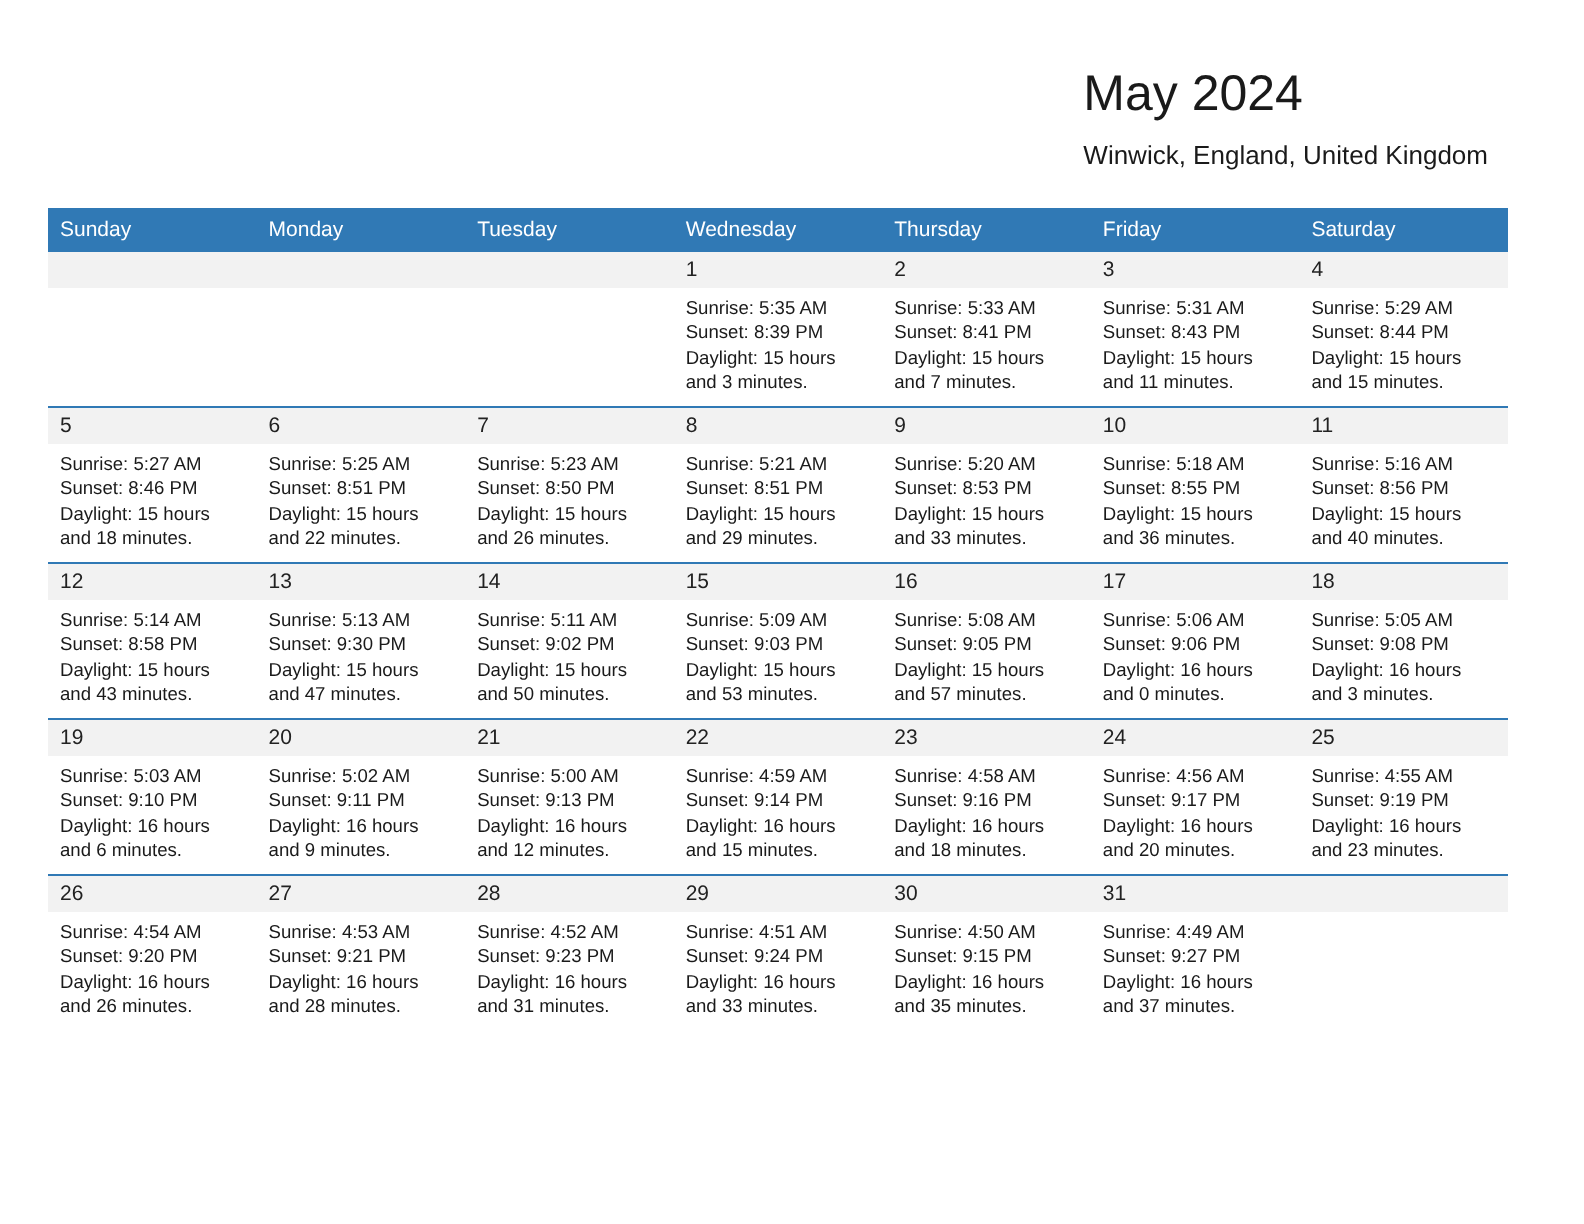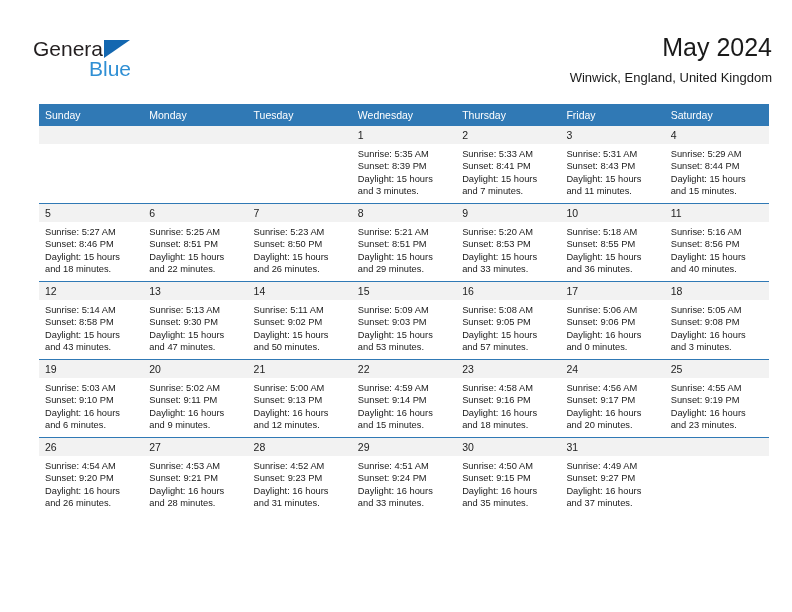--- a/index.html
+++ b/index.html
@@ -59,42 +59,41 @@
     position: absolute;
     left: 56px;
     top: 20px;
     font-size: 21px;
     color: #2f8fd4;
     line-height: 22px;
     font-family: "Liberation Sans", sans-serif;
   }
   .title-block {
     position: absolute;
-    right: 20px;
+    right: 48px;
     top: 32px;
-    text-align: right;
   }
   .cal-title {
     font-size: 25px;
     color: #1a1a1a;
     line-height: 30px;
     white-space: nowrap;
   }
   .cal-subtitle {
     margin-top: 8px;
     font-size: 13px;
     color: #1a1a1a;
     line-height: 16px;
     white-space: nowrap;
   }
 
   
   .calendar {
     position: absolute;
-    left: 39px;
+    left: 24px;
     top: 104px;
     width: 730px;
     border-collapse: collapse;
     table-layout: fixed;
   }
   .calendar th {
     background: #3079b5;
     color: #ffffff;
     font-size: 10.5px;
     font-weight: normal;
@@ -136,25 +135,20 @@
   }
   td.empty-cell .cellbody { visibility: hidden; }
 </style>
 </head>
 <body>
 
 <div class="page">
 
   <div class="header">
 
-    <div class="logo">
-      <span class="logo-general">General</span>
-      <span class="logo-tri"></span>
-      <span class="logo-blue">Blue</span>
-    </div>
 
     <div class="title-block">
       <div class="cal-title">May 2024</div>
       <div class="cal-subtitle">Winwick, England, United Kingdom</div>
     </div>
 
   </div>
 
   <table class="calendar">
     <thead>

